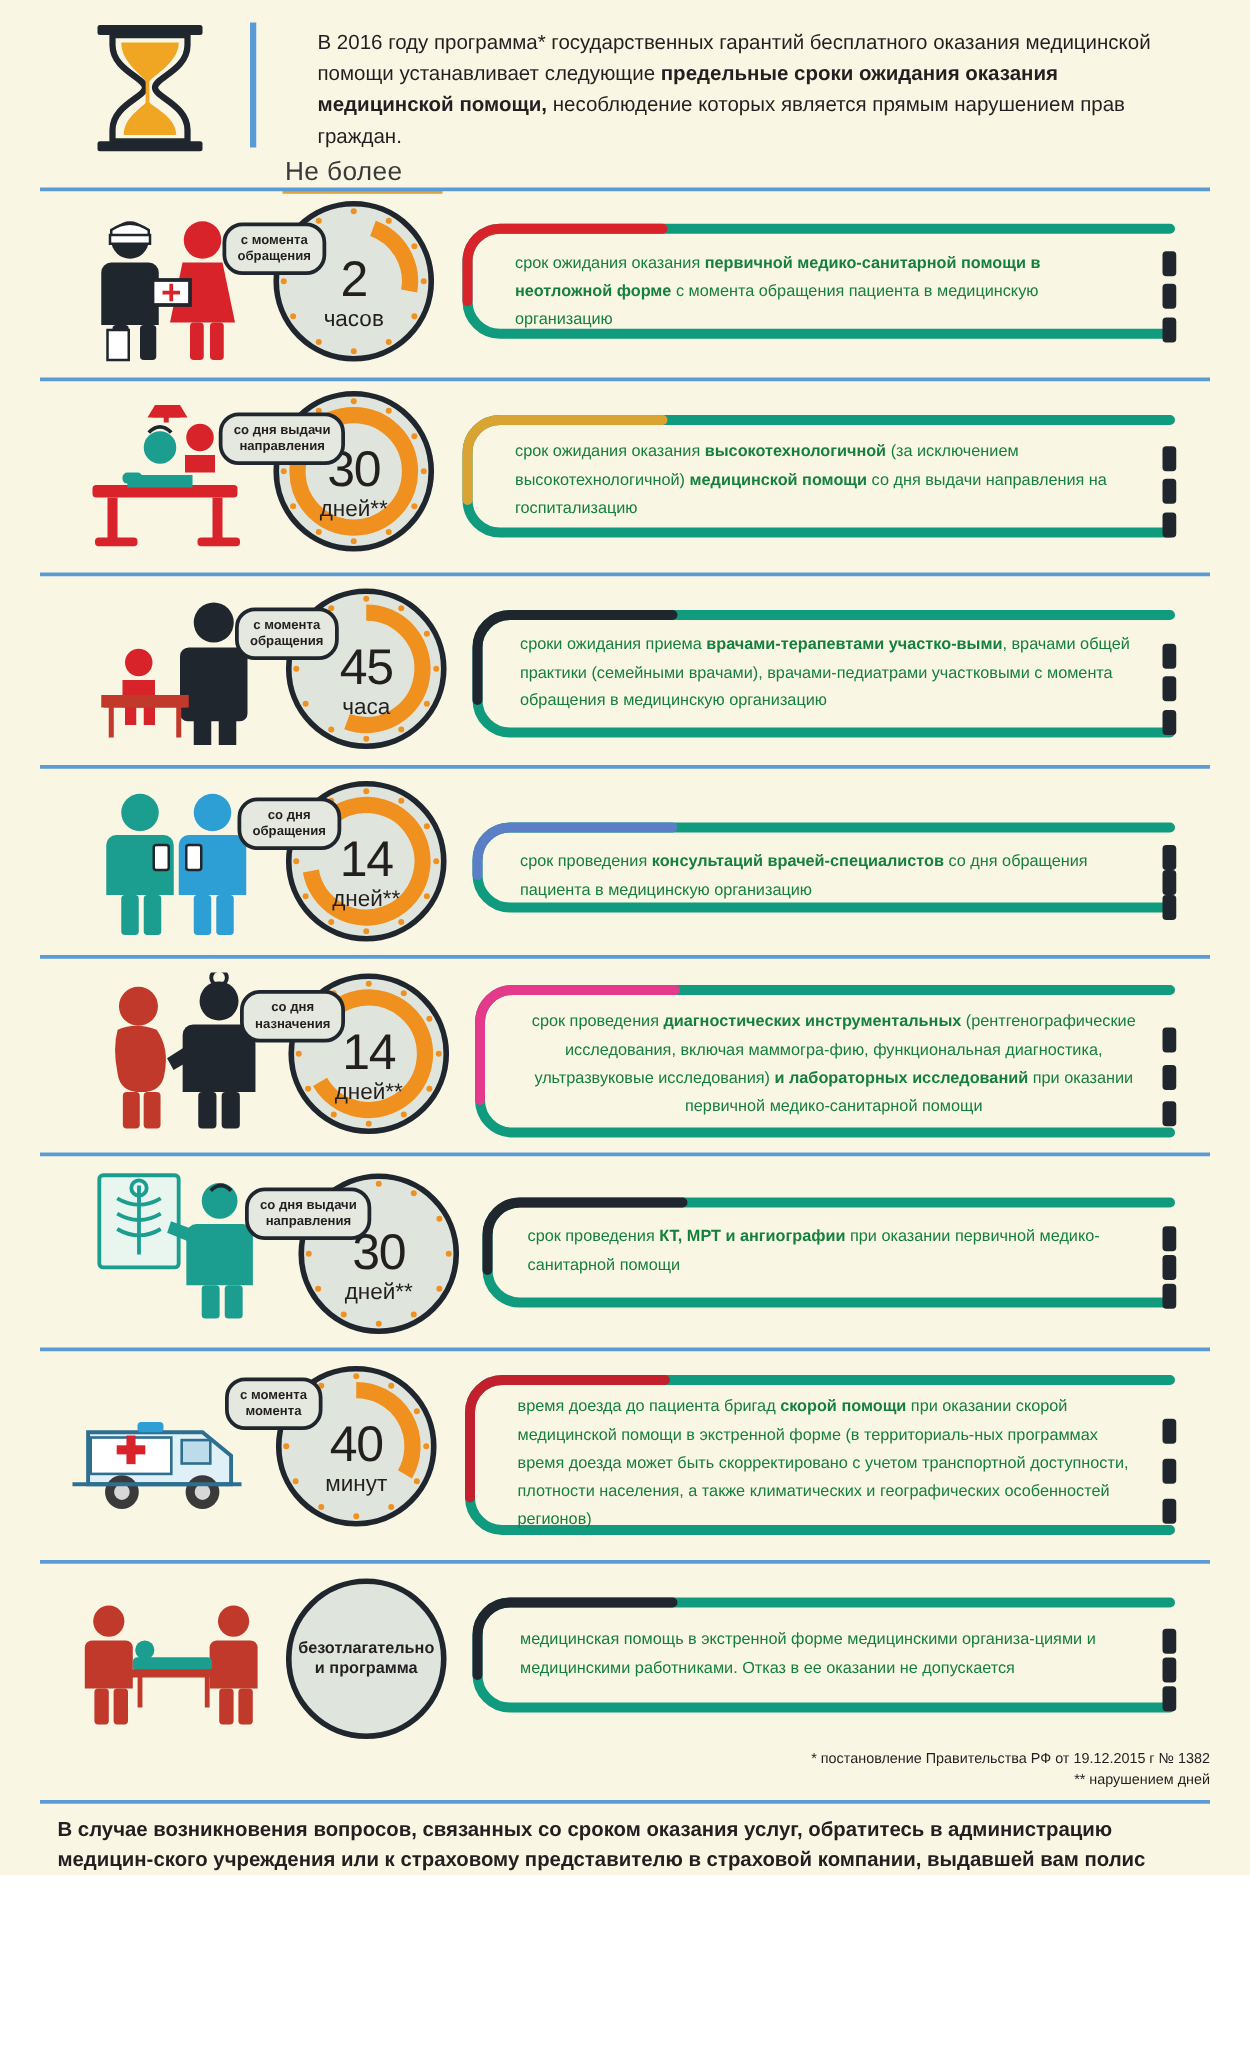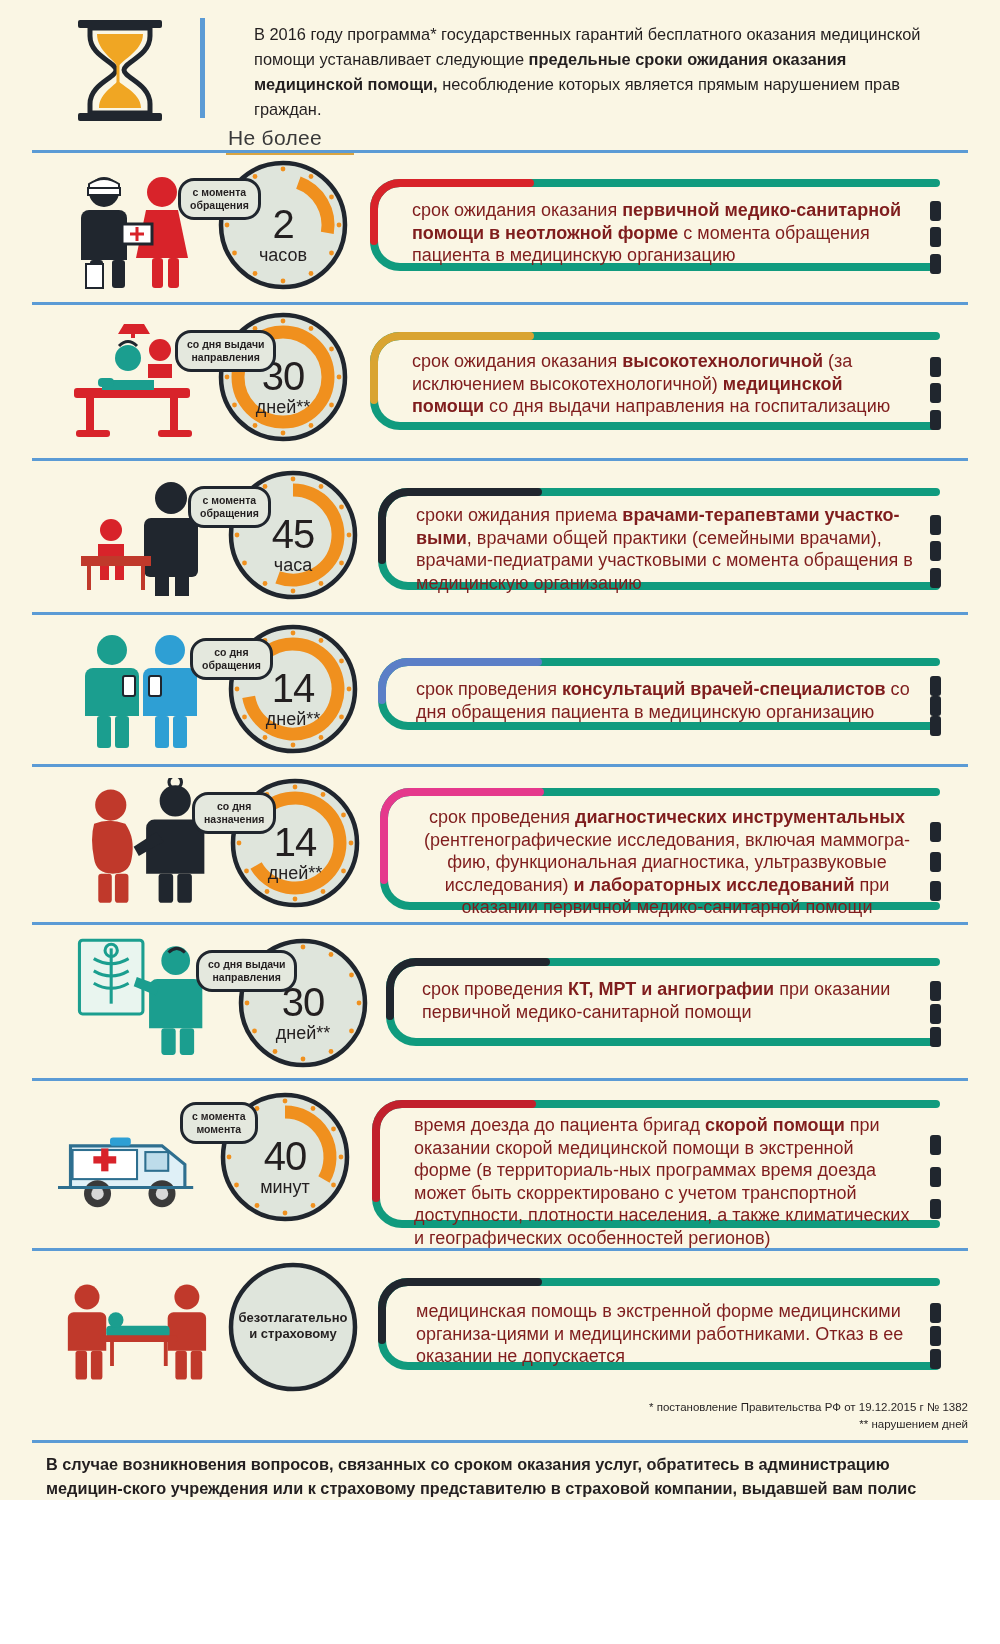--- a/index.html
+++ b/index.html
@@ -58,21 +58,21 @@
     font-size:10.5px; line-height:12.5px;
     font-weight:bold; color:#231f20; text-align:center;
     white-space:nowrap;
     z-index:6;
   }
 
   
   .panel{ position:absolute; }
   .panel .body{
     position:absolute;
-    font-size:18px; line-height:22.5px; color:#7f1d1d;
+    font-size:13px; line-height:22.5px; color:#15803d;
   }
   .panel .body b{ font-weight:bold; }
 
   
   .tip{ position:absolute; width:11px; height:20px; border-radius:3px; background:#20262e; }
 
   
   .footnotes{
     position:absolute; right:32px; top:1399px; width:520px;
     text-align:right; font-size:11.5px; line-height:17px; color:#231f20;
@@ -539,21 +539,21 @@
         </g>
         <rect x="38" y="66" width="80" height="7" rx="3" fill="#c0392b"></rect>
       </svg></div>
       <div class="clock" style="left: 228px; top: 1262px;">
         <svg viewBox="0 0 130 130" width="130" height="130">
       <circle cx="65" cy="65" r="62" fill="#dfe5dc" stroke="#20262e" stroke-width="4.5"></circle>
 
     </svg>
         <div class="num plain">
           <div>безотлагательно</div>
-          <div>и страховому</div>
+          <div>и программа</div>
         </div>
       </div>
       <div class="panel" style="left: 368px; top: 1272px; width: 582px; height: 104px;">
         <svg viewBox="0 0 582 104" width="582" height="104" style="position:absolute;left:0;top:0;">
     <path d="M 568 10 H 40
              A 26 26 0 0 0 14 36
              V 68
              A 26 26 0 0 0 40 94
              H 568" fill="none" stroke="#109b7e" stroke-width="8" stroke-linecap="round"></path>
     <path d="M 170 10 H 40

